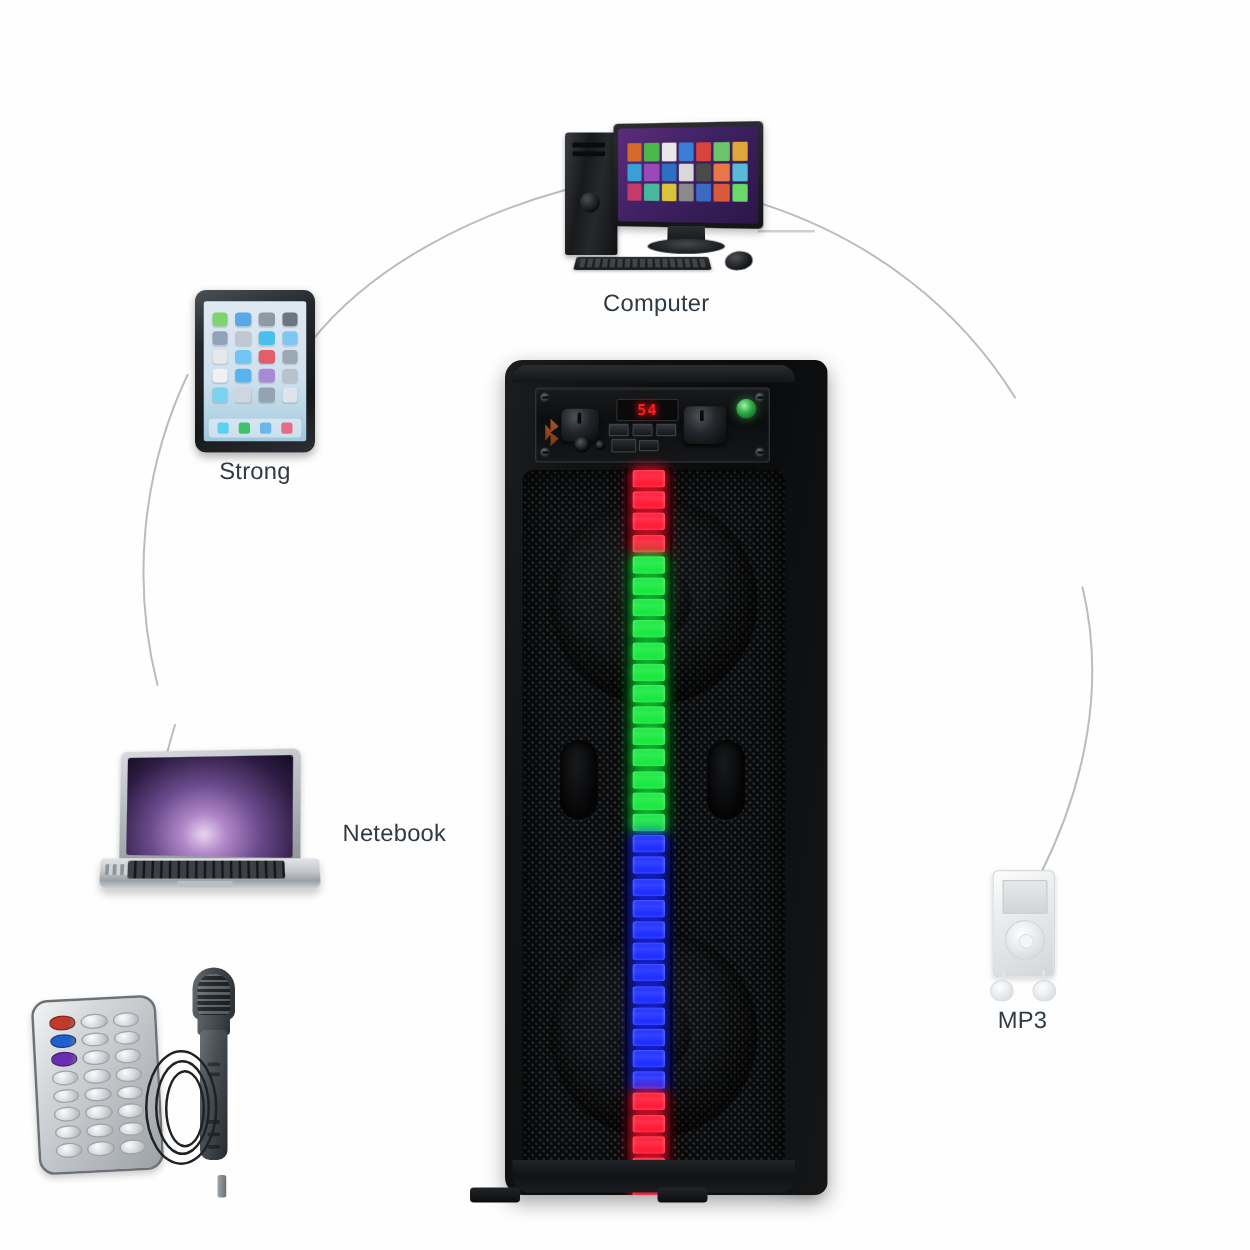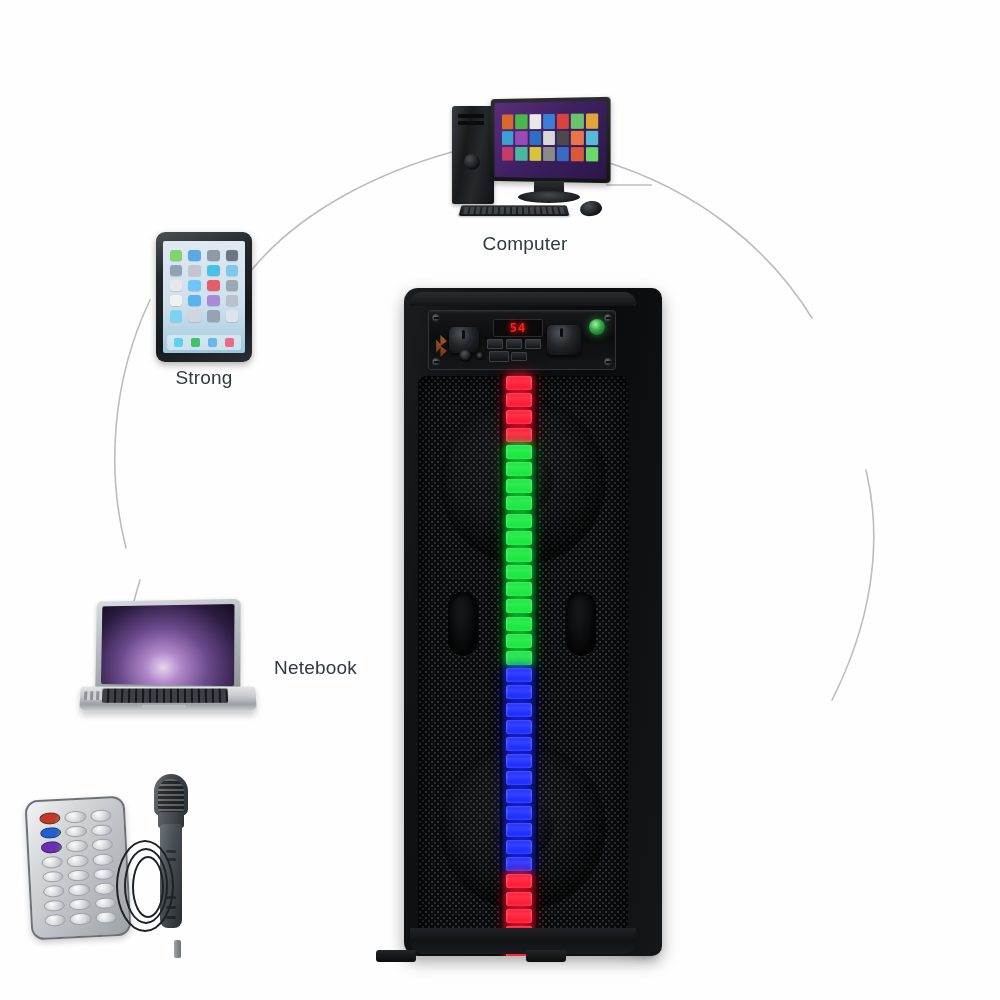--- a/index.html
+++ b/index.html
@@ -451,20 +451,33 @@
       </div>
       <div class="nb-base">
         <div class="nb-ports"></div>
         <div class="nb-kb"></div>
         <div class="nb-pad"></div>
       </div>
     </div>
     <div class="cap" style="position:absolute;left:196px;top:52px;">Netebook</div>
   </div>
 
+  <div class="node" style="left:782px;top:696px;">
+    <div class="mp-wrap">
+      <div class="mp-body">
+        <div class="mp-screen"></div>
+        <div class="mp-wheel"></div>
+      </div>
+      <div class="mp-cord" style="left:20px;top:80px;height:12px;"></div>
+      <div class="mp-cord" style="left:52px;top:80px;height:12px;"></div>
+      <div class="mp-bud" style="left:10px;top:88px;"></div>
+      <div class="mp-bud" style="left:44px;top:88px;"></div>
+    </div>
+    <div class="cap">MP3</div>
+  </div>
 
   <div class="node" style="left:28px;top:798px;">
     <div class="rm-wrap">
       <div class="rm-body">
         <div class="rm-grid" id="rm-buttons">
             <i style="background: radial-gradient(circle at 36% 30%, rgb(192, 57, 43), rgb(192, 57, 43) 60%, rgba(0, 0, 0, 0.45) 100%); border-color: rgba(0, 0, 0, 0.35);"></i>
             <i></i>
             <i></i>
             <i style="background: radial-gradient(circle at 36% 30%, rgb(31, 95, 208), rgb(31, 95, 208) 60%, rgba(0, 0, 0, 0.45) 100%); border-color: rgba(0, 0, 0, 0.35);"></i>
             <i></i>

